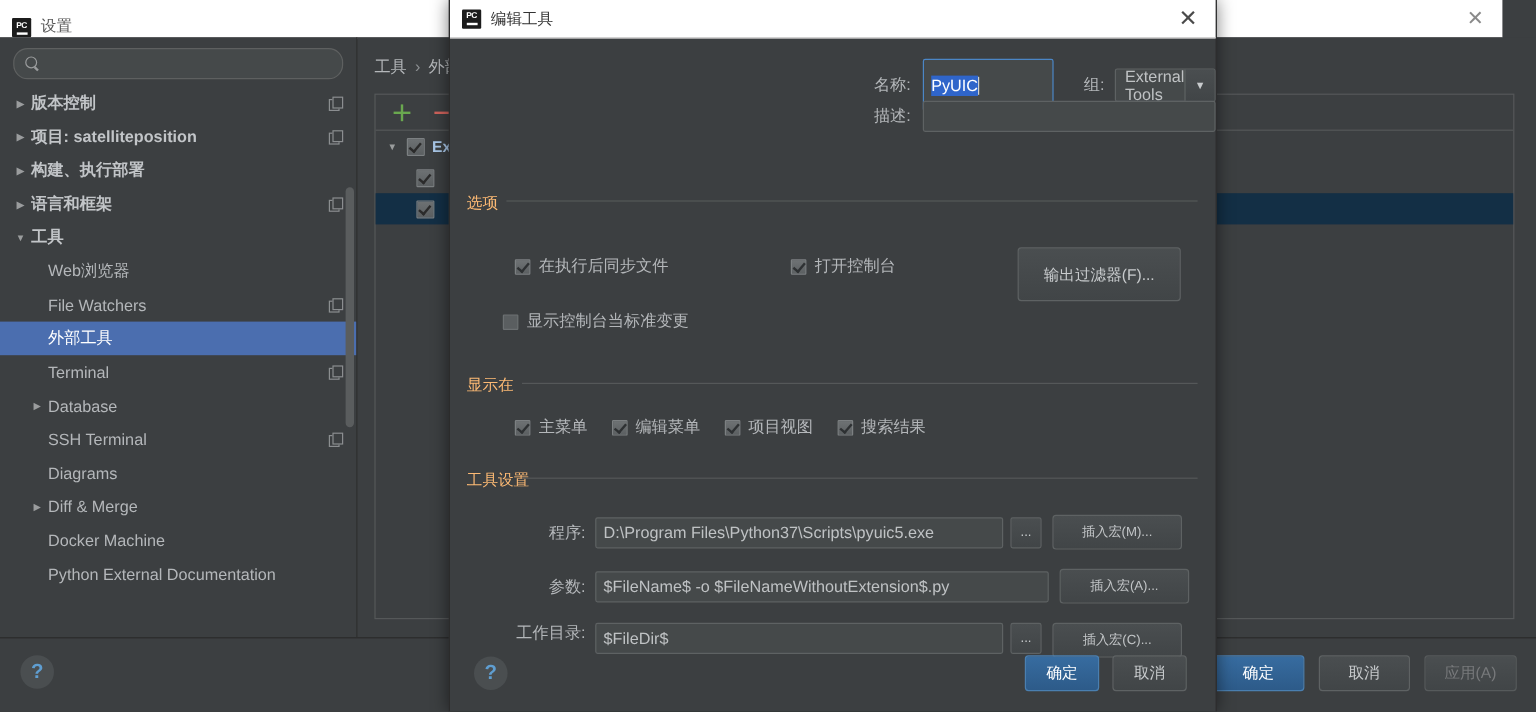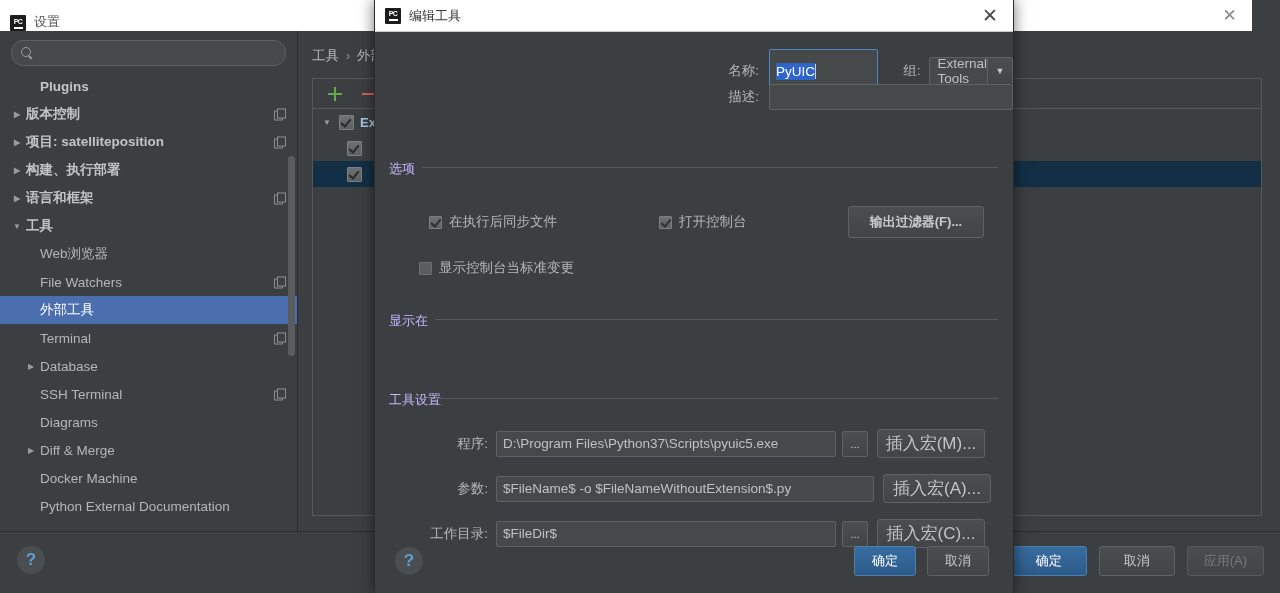--- a/index.html
+++ b/index.html
@@ -227,21 +227,21 @@
   }
   .combo-val { flex: 1; padding-left: 7px; font-size: 13.5px; color: #bfc2c4; }
   .combo-arrow {
     width: 24px; height: 100%; border-left: 1px solid #5e6263;
     display: flex; align-items: center; justify-content: center;
     font-size: 9px; color: #c8cbcd;
     background: linear-gradient(#4a4e50, #414547);
   }
 
   .group-title {
-    position: absolute; font-size: 13px; color: #c4b5fd;
+    position: absolute; font-size: 13px; color: #fdba74;
   }
   .group-line {
     position: absolute; height: 1px; background: #555859;
   }
 
   .cb-row { position: absolute; display: flex; align-items: center; }
   .cbox {
     width: 13px; height: 13px; flex: none; margin-right: 7px;
     background: linear-gradient(#6e7274, #5c6062);
     border: 1px solid #7c8082; border-radius: 1px; position: relative;
@@ -262,21 +262,21 @@
     border: 1px solid #5e6263; border-radius: 2px;
     background: linear-gradient(#4a4e50, #414547);
     color: #c8cbcd; font-size: 11px;
     display: flex; align-items: center; justify-content: center;
     cursor: pointer; flex: none;
   }
   .macro-btn {
     width: 108px; height: 29px; box-sizing: border-box;
     border: 1px solid #5e6263; border-radius: 3px;
     background: linear-gradient(#4a4e50, #414547);
-    color: #c2c5c7; font-size: 17px;
+    color: #c2c5c7; font-size: 11px;
     display: flex; align-items: center; justify-content: center;
     cursor: pointer; flex: none;
     font-family: "Liberation Sans", sans-serif;
   }
   .modal-footer {
     position: absolute; left: 0; bottom: 0; width: 100%; height: 62px;
   }
   .modal-help {
     position: absolute; left: 20px; top: 16px; width: 28px; height: 28px;
     border-radius: 50%; background: #4a4e50; color: #5f9ed1;
@@ -305,24 +305,20 @@
     <div class="settings-body">
 
       <div class="sidebar">
         <div class="search-wrap">
           <div class="search-box">
             <span class="search-icon"></span>
             <input class="search-input" type="text" placeholder="" style="">
           </div>
         </div>
         <div class="tree" id="sidebar-tree">
-            <div class="tree-row bold indent-1">
-              <span class="tree-arrow none">▶</span>
-              <span class="tree-label">Plugins</span>
-            </div>
             <div class="tree-row bold">
               <span class="tree-arrow">▶</span>
               <span class="tree-label">版本控制</span>
               <span class="copy-icon">
                 <span class="sq1"></span>
                 <span class="sq2"></span>
               </span>
             </div>
             <div class="tree-row bold">
               <span class="tree-arrow">▶</span>
@@ -481,29 +477,47 @@
       <div class="group-line" style="left:47px; top:135px; width:576px;"></div>
 
       <div class="cb-row" style="left:54px; top:181px;">
         <span class="cbox checked"></span>
         <span class="cb-label">在执行后同步文件</span>
       </div>
       <div class="cb-row" style="left:284px; top:181px;">
         <span class="cbox checked"></span>
         <span class="cb-label">打开控制台</span>
       </div>
-      <button class="btn" style="position:absolute; left:473px; top:174px; width:136px; height:32px;font-weight:bold;">输出过滤器(F)...</button>
+      <button class="btn" style="position:absolute; left:473px; top:174px; width:136px; height:45px;">输出过滤器(F)...</button>
 
       <div class="cb-row" style="left:44px; top:227px;">
         <span class="cbox off"></span>
         <span class="cb-label">显示控制台当标准变更</span>
       </div>
 
       <div class="group-title" style="left:14px; top:280px;">显示在</div>
       <div class="group-line" style="left:60px; top:287px; width:563px;"></div>
+      <div id="show-in-row" style="position:absolute; left:54px; top:315px; display:flex; align-items:center; gap:20px;">
+          <div style="display: flex; align-items: center;">
+            <span class="cbox checked"></span>
+            <span class="cb-label">主菜单</span>
+          </div>
+          <div style="display: flex; align-items: center;">
+            <span class="cbox checked"></span>
+            <span class="cb-label">编辑菜单</span>
+          </div>
+          <div style="display: flex; align-items: center;">
+            <span class="cbox checked"></span>
+            <span class="cb-label">项目视图</span>
+          </div>
+          <div style="display: flex; align-items: center;">
+            <span class="cbox checked"></span>
+            <span class="cb-label">搜索结果</span>
+          </div>
+        </div>
 
       <div class="group-title" style="left:14px; top:359px;">工具设置</div>
       <div class="group-line" style="left:60px; top:366px; width:563px;"></div>
 
       <div style="position:absolute; left:0; top:397px; display:flex; align-items:center;">
         <span class="lbl" style="width:80px; margin-left:33px;">程序:</span>
         <div class="txt" style="width:340px; margin-left:8px; display:flex; align-items:center;">
           <span>D:\Program Files\Python37\Scripts\pyuic5.exe</span>
         </div>
         <div class="browse-btn" style="margin-left:6px;">...</div>
@@ -511,21 +525,21 @@
       </div>
 
       <div style="position:absolute; left:0; top:442px; display:flex; align-items:center;">
         <span class="lbl" style="width:80px; margin-left:33px;">参数:</span>
         <div class="txt" style="width:378px; margin-left:8px; display:flex; align-items:center;">
           <span>$FileName$ -o $FileNameWithoutExtension$.py</span>
         </div>
         <div class="macro-btn" style="margin-left:9px;">插入宏(A)...</div>
       </div>
 
-      <div style="position:absolute; left:0; top:487px; display:flex; align-items:center;">
+      <div style="position:absolute; left:0; top:487px; display:flex; align-items:flex-start;">
         <span class="lbl" style="width:80px; margin-left:33px;">工作目录:</span>
         <div class="txt" style="width:340px; margin-left:8px; display:flex; align-items:center;">
           <span>$FileDir$</span>
         </div>
         <div class="browse-btn" style="margin-left:6px;">...</div>
         <div class="macro-btn" style="margin-left:9px;">插入宏(C)...</div>
       </div>
 
     </div>
 

